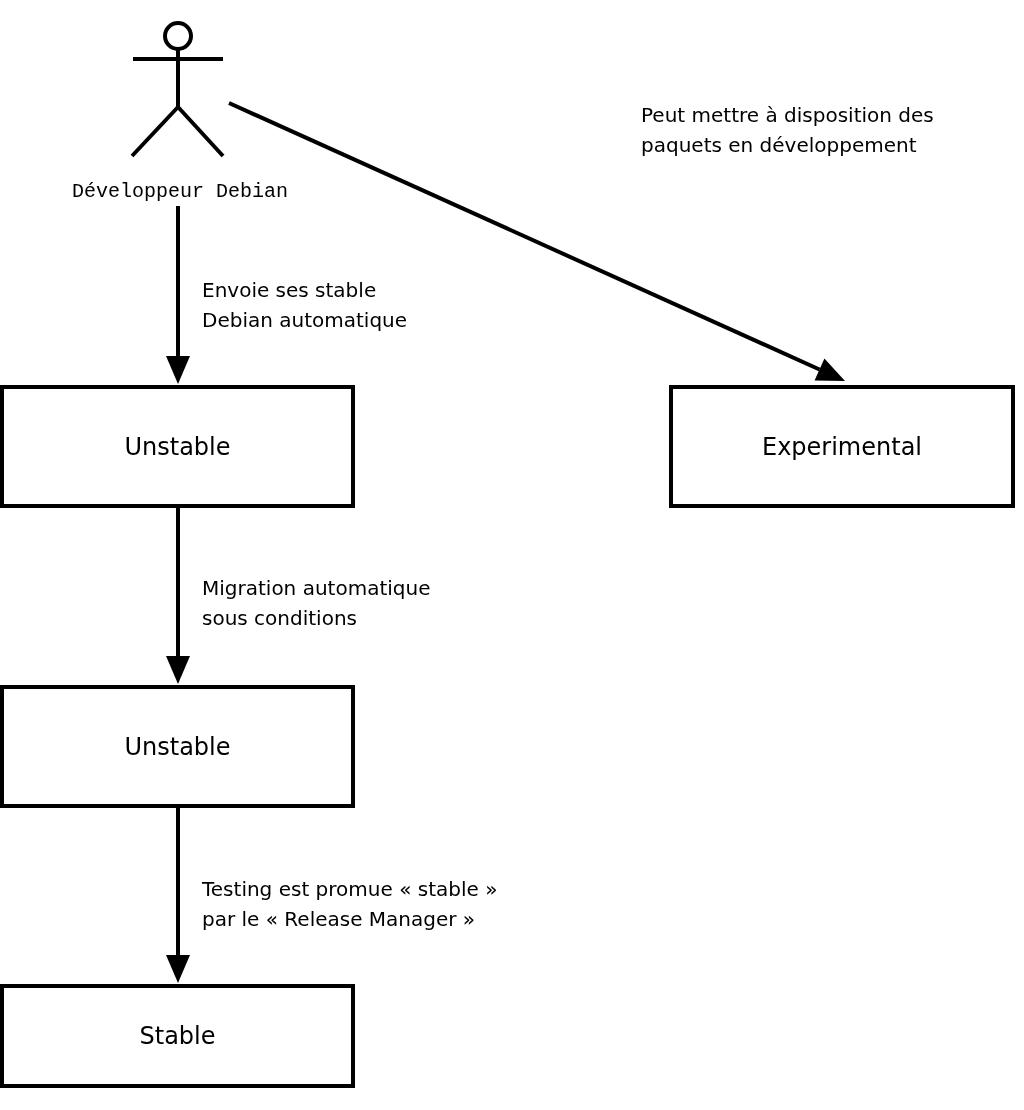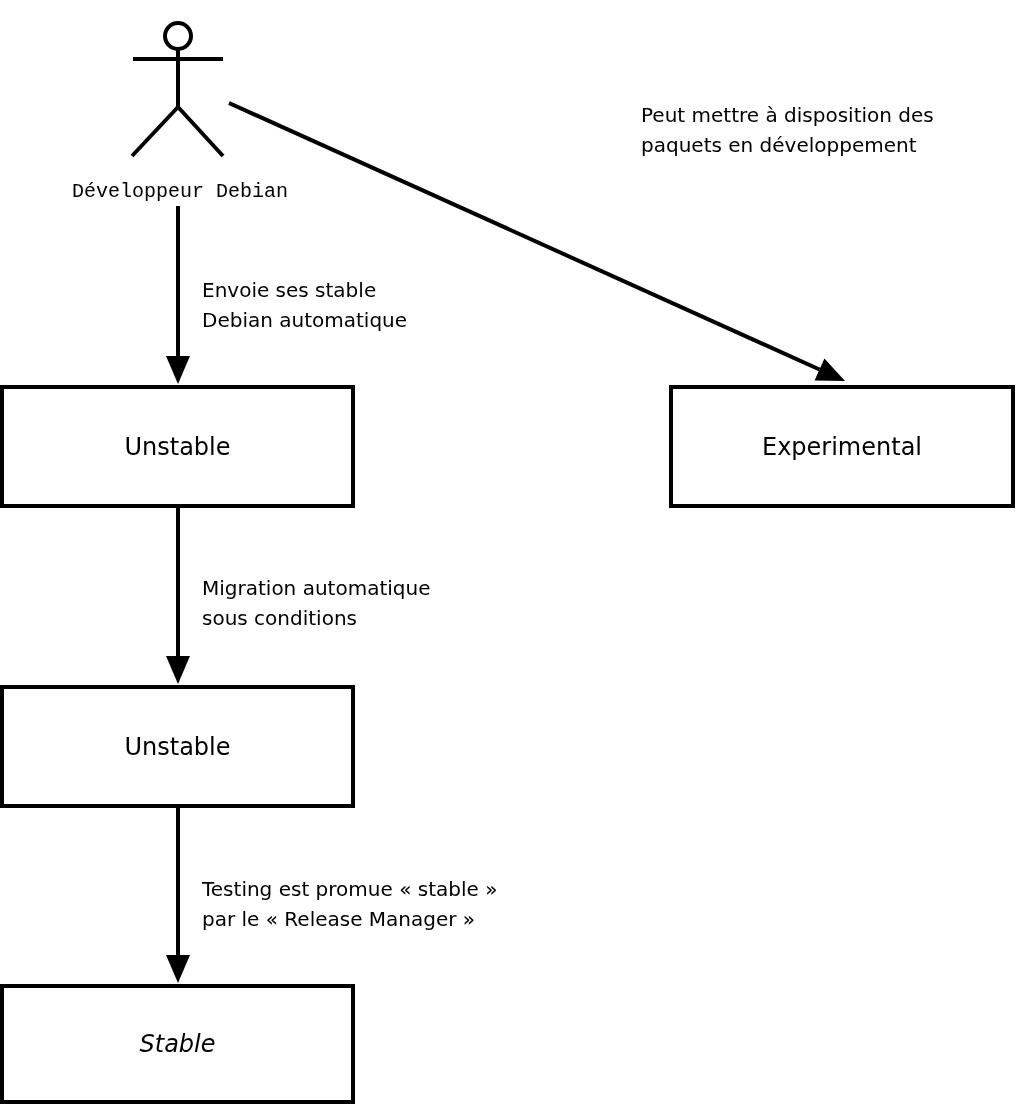--- a/index.html
+++ b/index.html
@@ -39,21 +39,21 @@
     background: var(--bg);
     display: flex;
     align-items: center;
     justify-content: center;
     font-size: 24px;
     color: var(--stroke);
   }
   .node-unstable     { left: 0;     top: 385px; width: 355px; height: 123px; }
   .node-experimental { left: 669px; top: 385px; width: 346px; height: 123px; }
   .node-testing      { left: 0;     top: 685px; width: 355px; height: 123px; }
-  .node-stable       { left: 0;     top: 984px; width: 355px; height: 120px; font-style: italic; }
+  .node-stable       { left: 0;     top: 984px; width: 355px; height: 104px; }
   .label {
     position: absolute;
     font-size: 20px;
     line-height: 30px;
     white-space: nowrap;
     color: var(--stroke);
   }
   .actor-label {
     left: 0; top: 177px;
     width: 360px;

